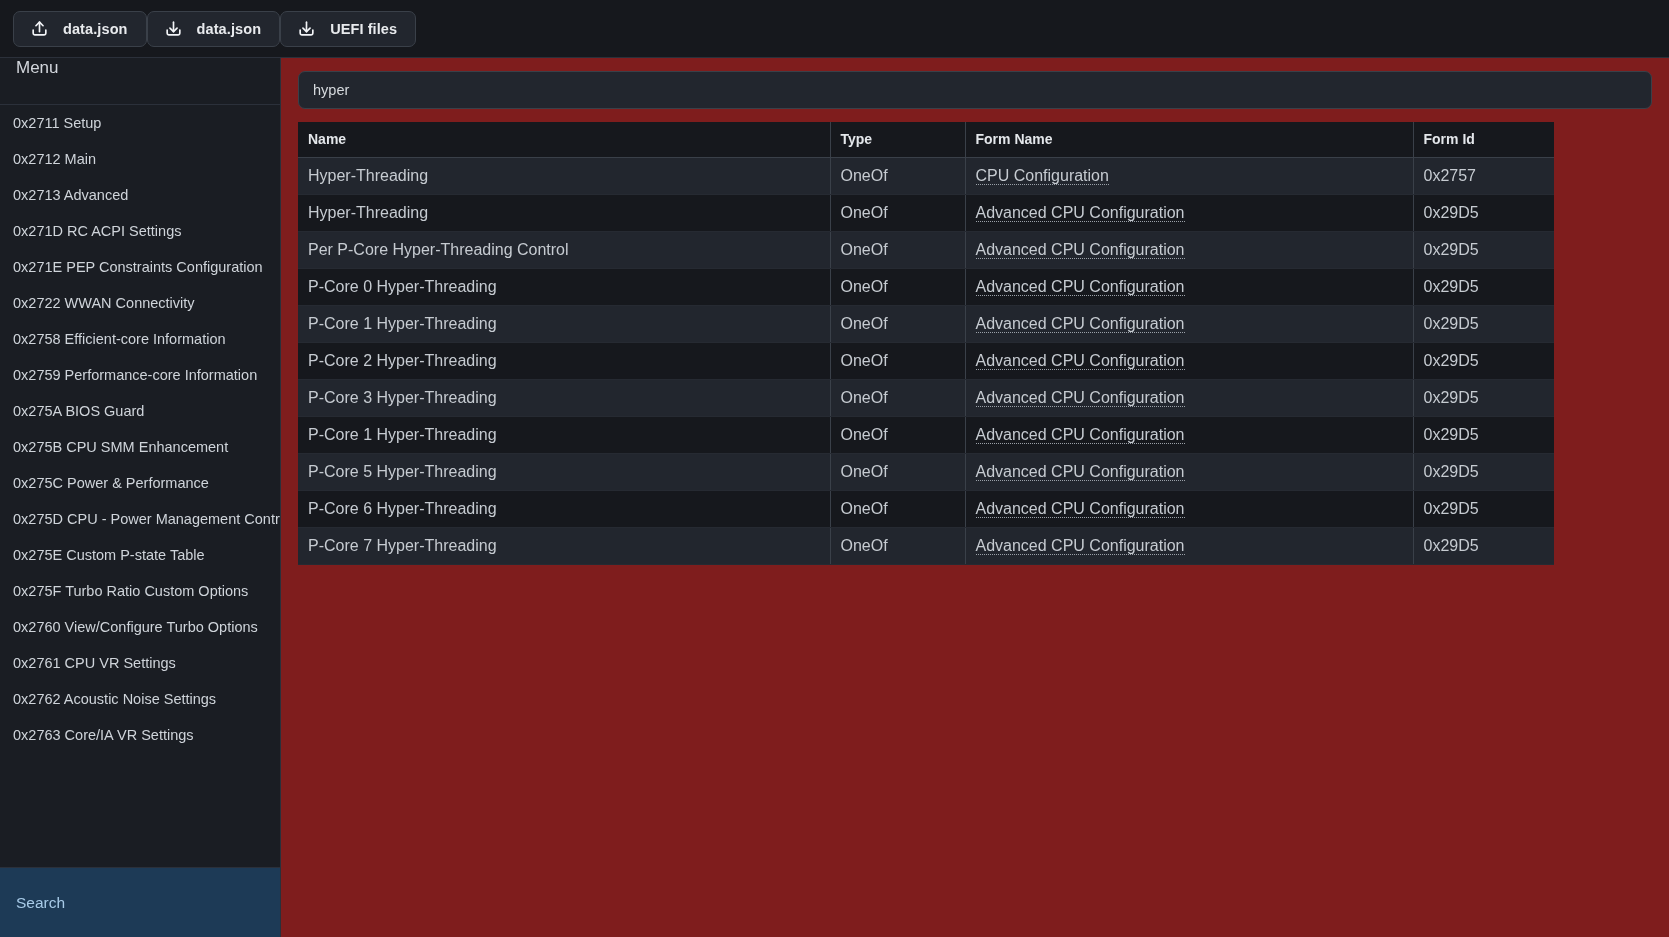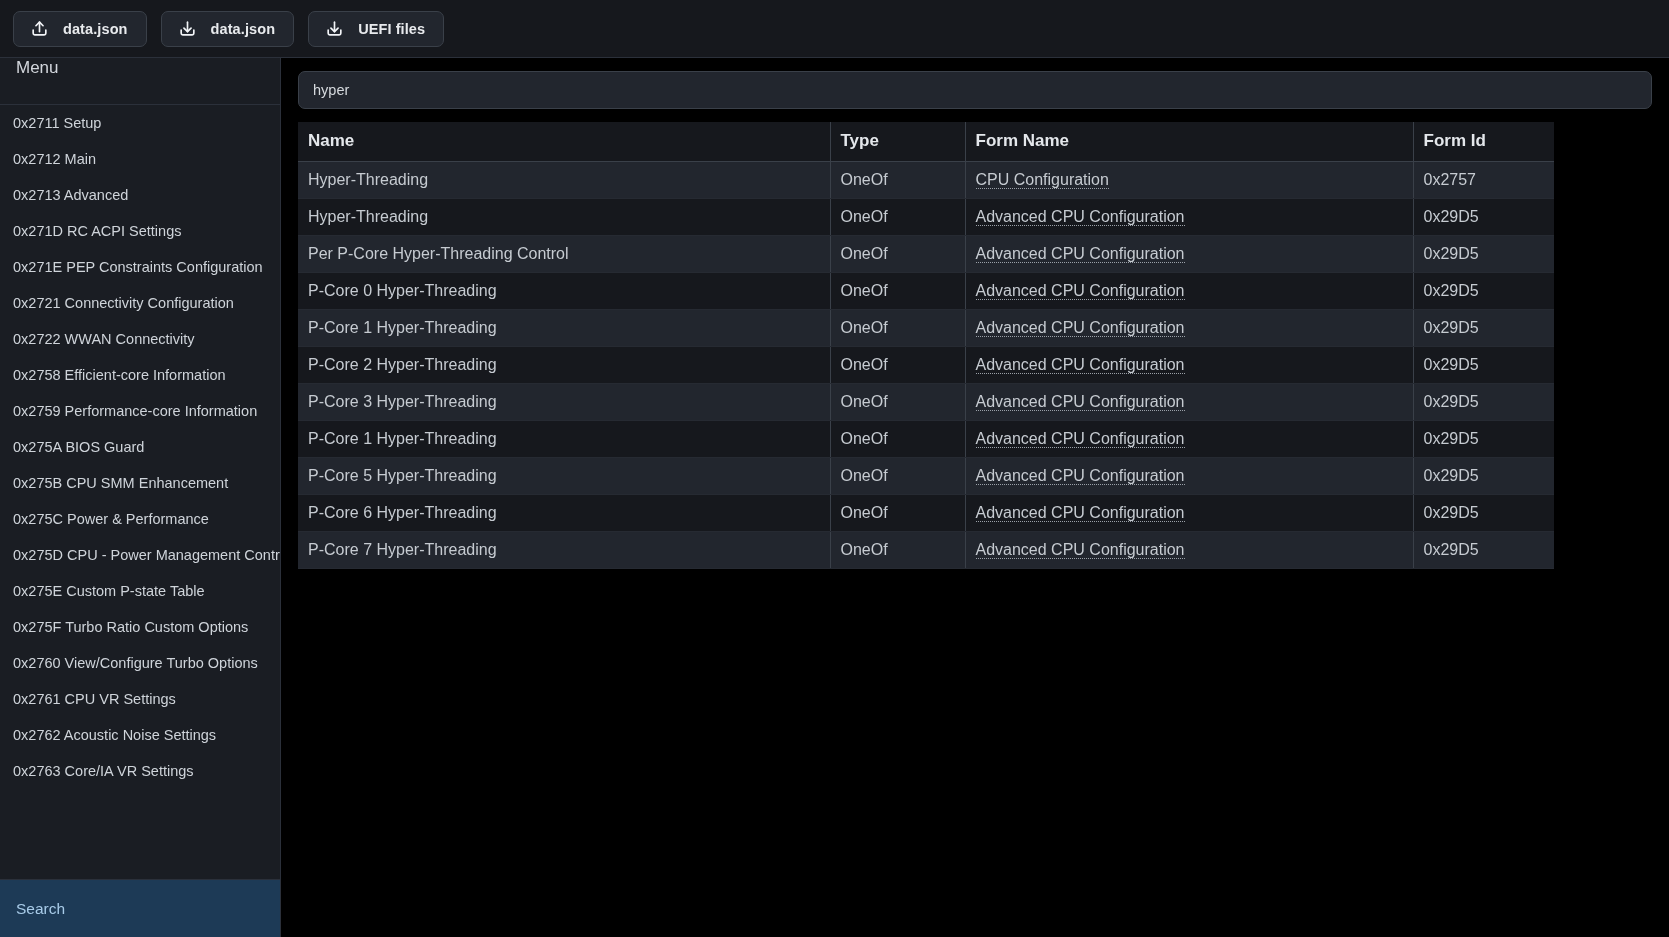--- a/index.html
+++ b/index.html
@@ -15,21 +15,20 @@
     display: flex; flex-direction: column;
     background: #16181d;
   }
 
   
   .toolbar {
     height: 57px;
     flex: 0 0 57px;
     display: flex;
     align-items: center;
-    gap: 14px;
     padding: 0 13px;
     background: #16181d;
   }
   .tbtn {
     display: flex;
     align-items: center;
     gap: 14px;
     height: 36px;
     padding: 0 18px 0 16px;
     background: #22262e;
@@ -101,33 +100,33 @@
     color: #cfd4da;
     font-size: 14.5px;
     white-space: nowrap;
     cursor: pointer;
   }
   .menu-foot {
     flex: 0 0 auto;
     border-top: 1px solid #2b303a;
   }
   .mitem.search-item {
-    height: 57px;
+    height: 69px;
     background: #1d3a56;
     color: #a8cbe8;
     font-size: 15.5px;
     padding-left: 16px;
   }
 
   
   .main {
     flex: 1 1 auto;
     min-width: 0;
     padding: 13px 17px 0 17px;
-    background: #000000;
+    background: #7f1d1d;
     overflow: hidden;
   }
   .searchbar {
     width: 100%;
     height: 38px;
     background: #22262e;
     border: 1px solid #3a4049;
     border-radius: 7px;
     color: #d6dade;
     font-size: 14.5px;
@@ -143,21 +142,21 @@
     max-width: 100%;
   }
   table.res {
     border-collapse: collapse;
     width: 100%;
     table-layout: fixed;
   }
   table.res th {
     text-align: left;
     color: #e4e7eb;
-    font-size: 17px;
+    font-size: 14px;
     font-weight: bold;
     padding: 9px 0 10px 10px;
     border-bottom: 1px solid #3a4049;
     border-left: 1px solid #3a4049;
     background: #16181d;
     white-space: nowrap;
   }
   table.res th:first-child { border-left: none; }
   table.res td {
     color: #c6cbd1;
@@ -239,23 +238,20 @@
               <span>0x2712 Main</span>
             </div>
             <div class="mitem">
               <span>0x2713 Advanced</span>
             </div>
             <div class="mitem">
               <span>0x271D RC ACPI Settings</span>
             </div>
             <div class="mitem">
               <span>0x271E PEP Constraints Configuration</span>
-            </div>
-            <div class="mitem">
-              <span>0x2721 Connectivity Configuration</span>
             </div>
             <div class="mitem">
               <span>0x2722 WWAN Connectivity</span>
             </div>
             <div class="mitem">
               <span>0x2758 Efficient-core Information</span>
             </div>
             <div class="mitem">
               <span>0x2759 Performance-core Information</span>
             </div>

